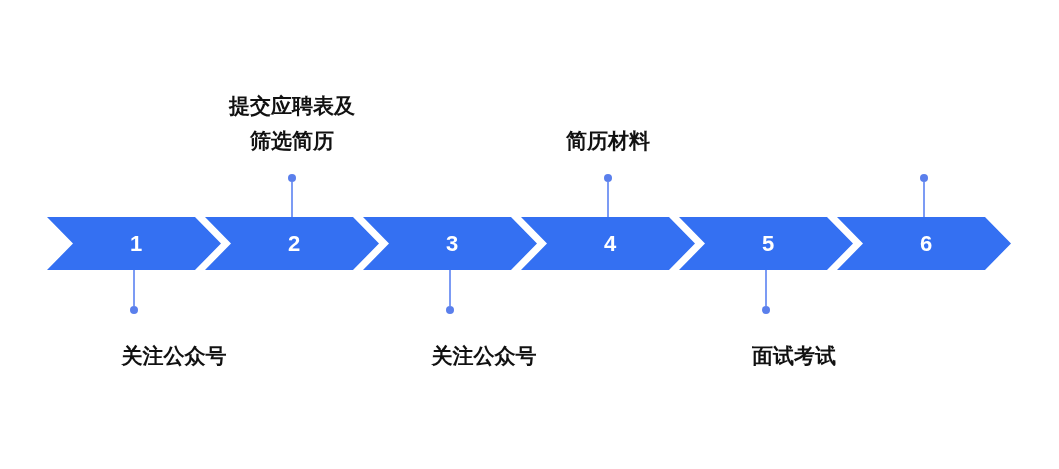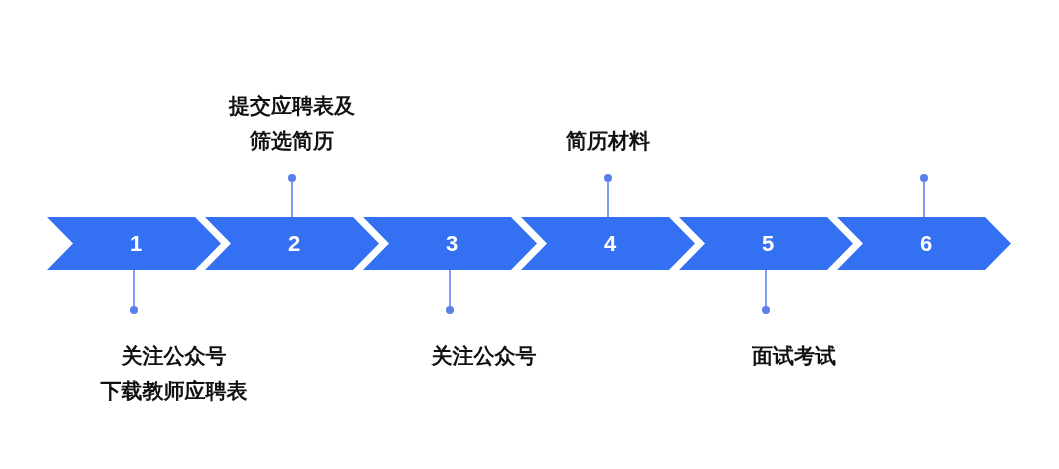--- a/index.html
+++ b/index.html
@@ -133,21 +133,20 @@
     <span class="stem"></span>
     <span class="dot"></span>
   </div>
   <div class="connector bottom" style="left:762px">
     <span class="stem"></span>
     <span class="dot"></span>
   </div>
 
   <div class="label bottom" style="left:140px">
     <div>关注公众号</div>
-    <div>下载教师应聘表</div>
   </div>
   <div class="label bottom" style="left:450px">
     <div>关注公众号</div>
     <div></div>
   </div>
   <div class="label bottom" style="left:760px">
     <div>面试考试</div>
   </div>
 
 </div>

